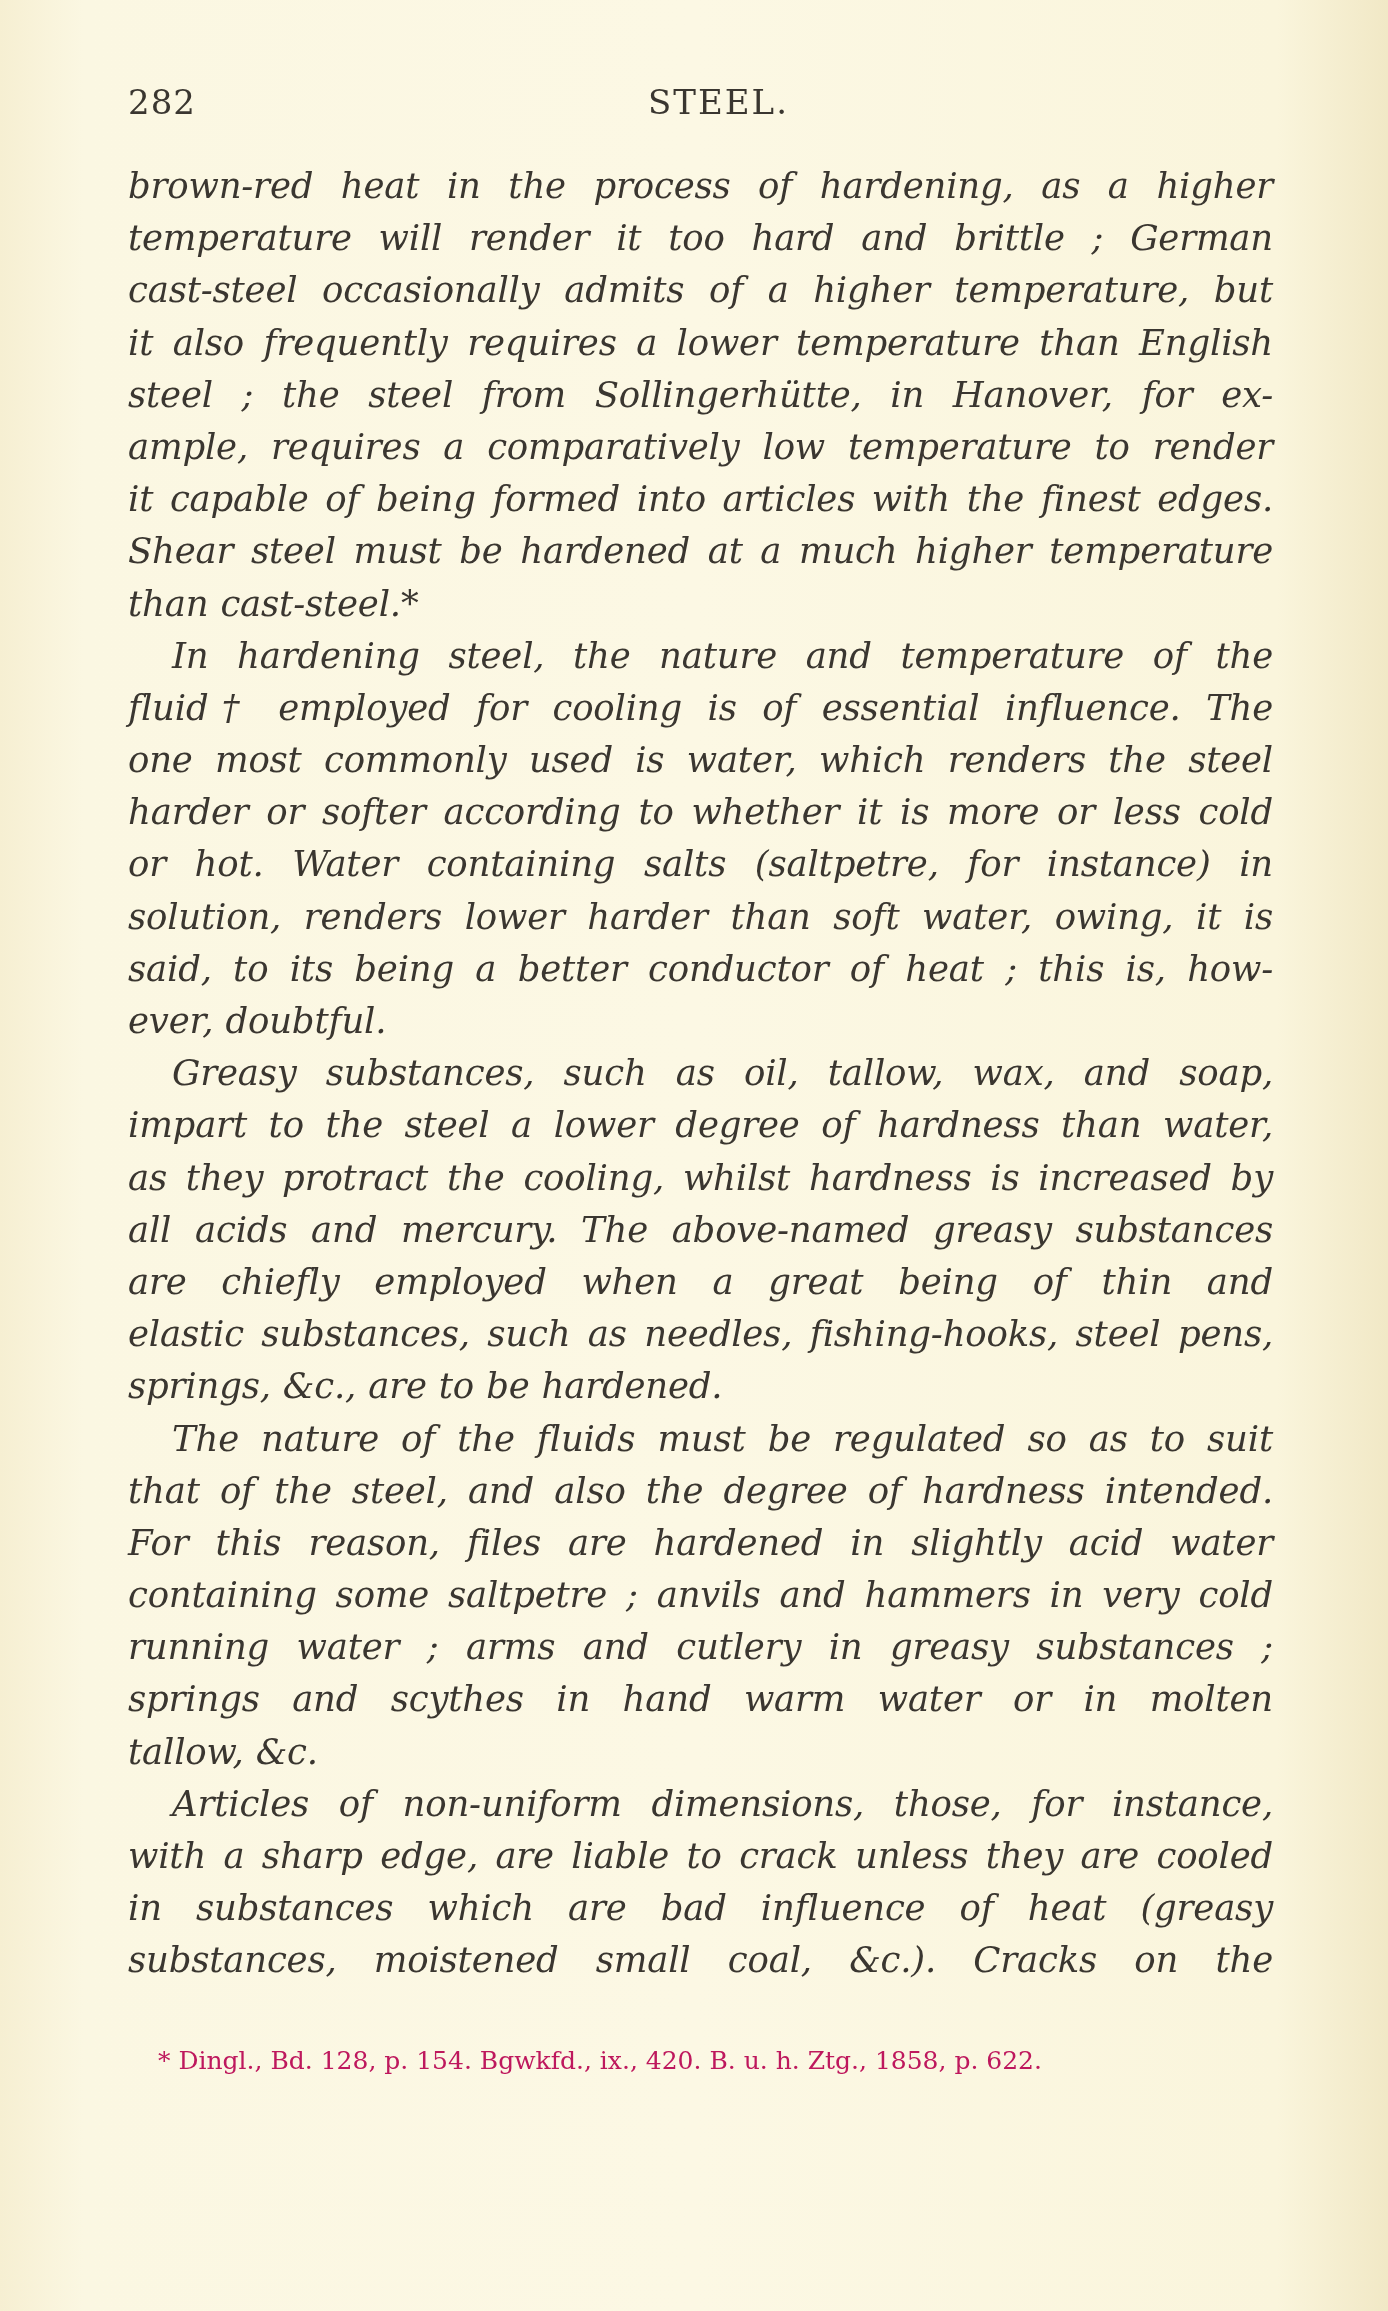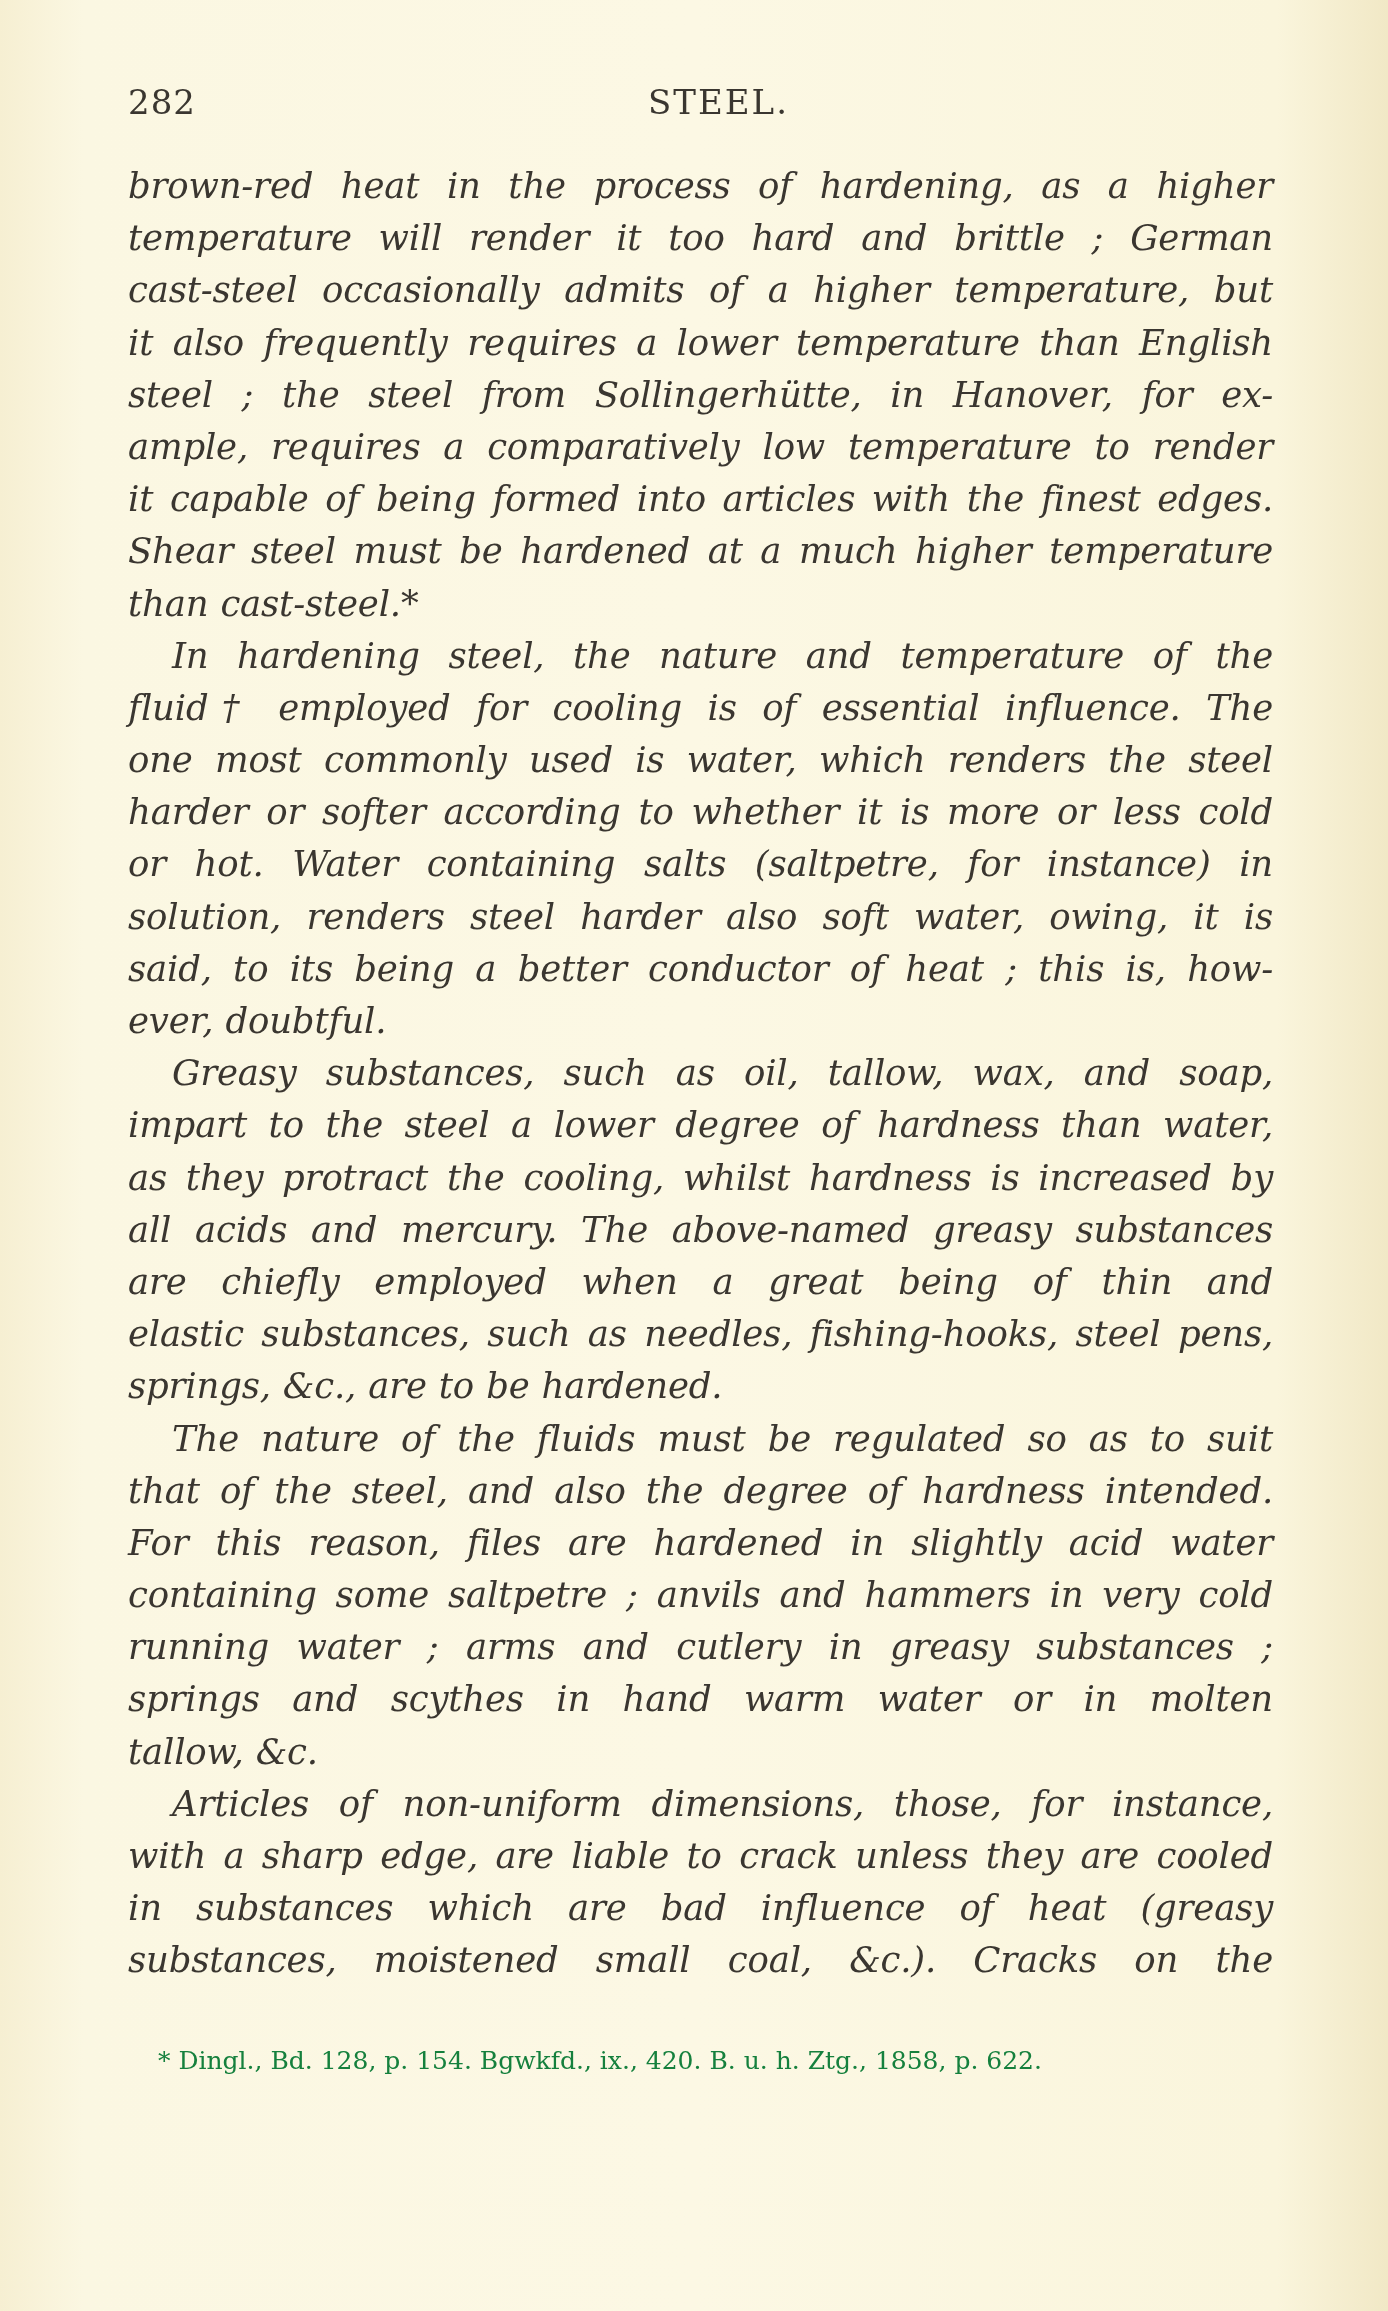--- a/index.html
+++ b/index.html
@@ -72,21 +72,21 @@
       padding-left: 44px;
     }
     .footnotes {
       position: absolute;
       top: 2030px;
       left: 128px;
       width: 1145px;
       font-family: "DejaVu Serif", serif;
       font-size: 25px;
       line-height: 37px;
-      color: #15803d;
+      color: #be185d;
     }
     .fn-line {
       display: block;
       white-space: nowrap;
     }
     .fn-indent {
       padding-left: 30px;
     }
   </style>
 </head>
@@ -112,21 +112,21 @@
       <span class="line">Shear steel must be hardened at a much higher temperature</span>
       <span class="line last">than cast-steel.*</span>
     </div>
 
     <div>
       <span class="line indent">In hardening steel, the nature and temperature of the</span>
       <span class="line">fluid† employed for cooling is of essential influence. The</span>
       <span class="line">one most commonly used is water, which renders the steel</span>
       <span class="line">harder or softer according to whether it is more or less cold</span>
       <span class="line">or hot. Water containing salts (saltpetre, for instance) in</span>
-      <span class="line">solution, renders steel harder also soft water, owing, it is</span>
+      <span class="line">solution, renders lower harder than soft water, owing, it is</span>
       <span class="line">said, to its being a better conductor of heat ; this is, how-</span>
       <span class="line last">ever, doubtful.</span>
     </div>
 
     <div>
       <span class="line indent">Greasy substances, such as oil, tallow, wax, and soap,</span>
       <span class="line">impart to the steel a lower degree of hardness than water,</span>
       <span class="line">as they protract the cooling, whilst hardness is increased by</span>
       <span class="line">all acids and mercury. The above-named greasy substances</span>
       <span class="line">are chiefly employed when a great being of thin and</span>

